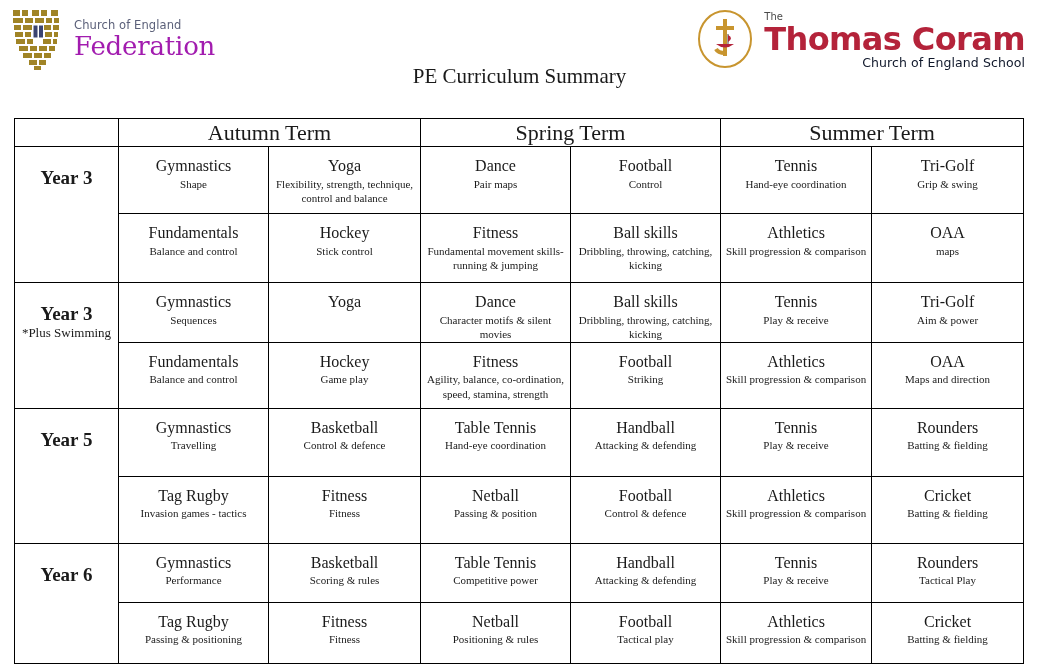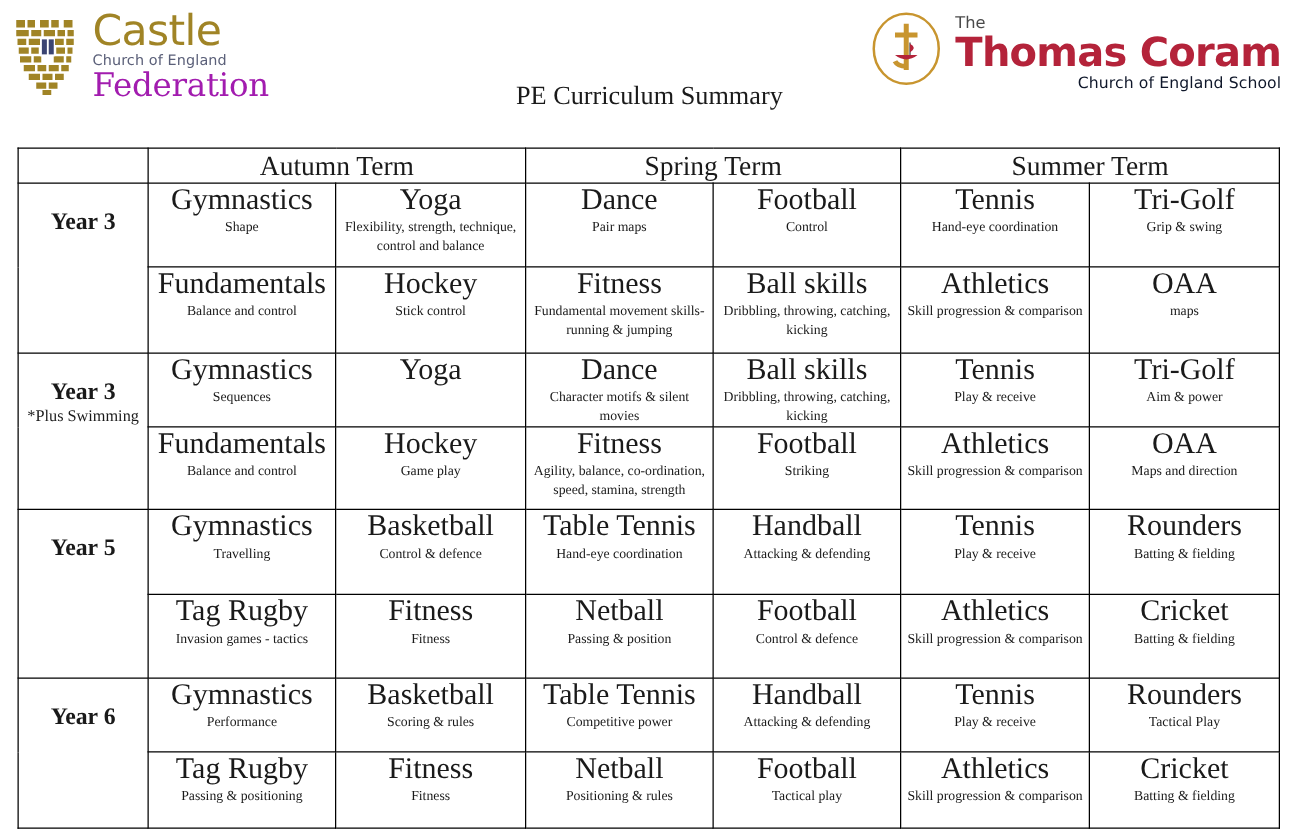--- a/index.html
+++ b/index.html
@@ -18,21 +18,21 @@
   .logo-left{position:absolute;left:10px;top:8px;display:flex;align-items:center;gap:9px;}
   .crest{width:55px;height:62px;flex:none;}
   .logo-left-text{display:flex;flex-direction:column;line-height:1;}
   .ll-castle{font-family:"DejaVu Sans",sans-serif;font-size:34px;color:#a08426;letter-spacing:-.5px;font-weight:400;}
   .ll-coe{font-family:"DejaVu Sans",sans-serif;font-size:11.5px;color:#5b6079;margin-top:1px;letter-spacing:.1px;}
   .ll-fed{font-family:"DejaVu Serif",serif;font-size:26px;color:#a21caf;margin-top:1px;letter-spacing:-.2px;}
 
   .logo-right{position:absolute;right:14px;top:8px;display:flex;align-items:flex-start;gap:10px;}
   .tc-mark{width:58px;height:62px;flex:none;}
   .logo-right-text{display:flex;flex-direction:column;line-height:1;padding-top:4px;}
-  .tr-the{font-family:"DejaVu Sans",sans-serif;font-size:13px;color:#4a4a4a;}
+  .tr-the{font-family:"DejaVu Sans",sans-serif;font-size:10px;color:#4a4a4a;}
   .tr-name{font-family:"DejaVu Sans",sans-serif;font-size:32px;color:#b4233a;font-weight:700;letter-spacing:-.6px;margin-top:1px;}
   .tr-sub{font-family:"DejaVu Sans",sans-serif;font-size:12.5px;color:#0f172a;text-align:right;margin-top:2px;letter-spacing:.1px;}
 
   .doc-title{
     position:absolute;left:0;top:64px;width:1039px;text-align:center;
     font-family:"Liberation Serif",serif;font-size:21px;color:#1a1a1a;
   }
 
   
   .grid{
@@ -67,21 +67,21 @@
   .year-cell{
     padding-top:5px;
     font-family:"Liberation Serif",serif;
   }
   .year-name{font-size:19px;font-weight:700;line-height:1.15;margin-top:20px;}
   .year-note{font-size:13px;line-height:1.15;margin-top:1px;}
 
   .act{padding:4px 3px 6px 3px;}
   .act-name{
     font-family:"Liberation Serif",serif;
-    font-size:24px;line-height:1.1;
+    font-size:16px;line-height:1.1;margin-top:10px;
   }
   .act-desc{
     font-family:"Liberation Serif",serif;
     font-size:11px;line-height:1.32;margin-top:2px;
     padding:0 3px;
   }
   .y3-top{height:66px;}
   .y3-bot{height:68px;}
   .y4-top{height:58px;}
   .y4-bot{height:65px;}
@@ -131,21 +131,20 @@
           <rect x="34" y="45" width="7" height="5"></rect>
           <rect x="19" y="52" width="8" height="5"></rect>
             <rect x="29" y="52" width="7" height="5"></rect>
           <rect x="24" y="58" width="7" height="4"></rect>
         </g>
         <rect x="22" y="16" width="12" height="15" fill="#ffffff"></rect>
         <rect x="23.5" y="17.5" width="4" height="12" fill="#3b4472"></rect>
         <rect x="29" y="17.5" width="4" height="12" fill="#3b4472"></rect>
       </svg>
       <div class="logo-left-text">
-        <span class="ll-castle">Castle</span>
         <span class="ll-coe">Church of England</span>
         <span class="ll-fed">Federation</span>
       </div>
     </div>
 
     <div class="logo-right">
       <svg class="tc-mark" viewBox="0 0 58 62">
         <ellipse cx="29" cy="31" rx="26" ry="28" fill="none" stroke="#c8952f" stroke-width="2"></ellipse>
         <path d="M29 11 L29 48" stroke="#c8952f" stroke-width="4" fill="none"></path>
         <path d="M20 20 L38 20" stroke="#c8952f" stroke-width="4" fill="none"></path>

